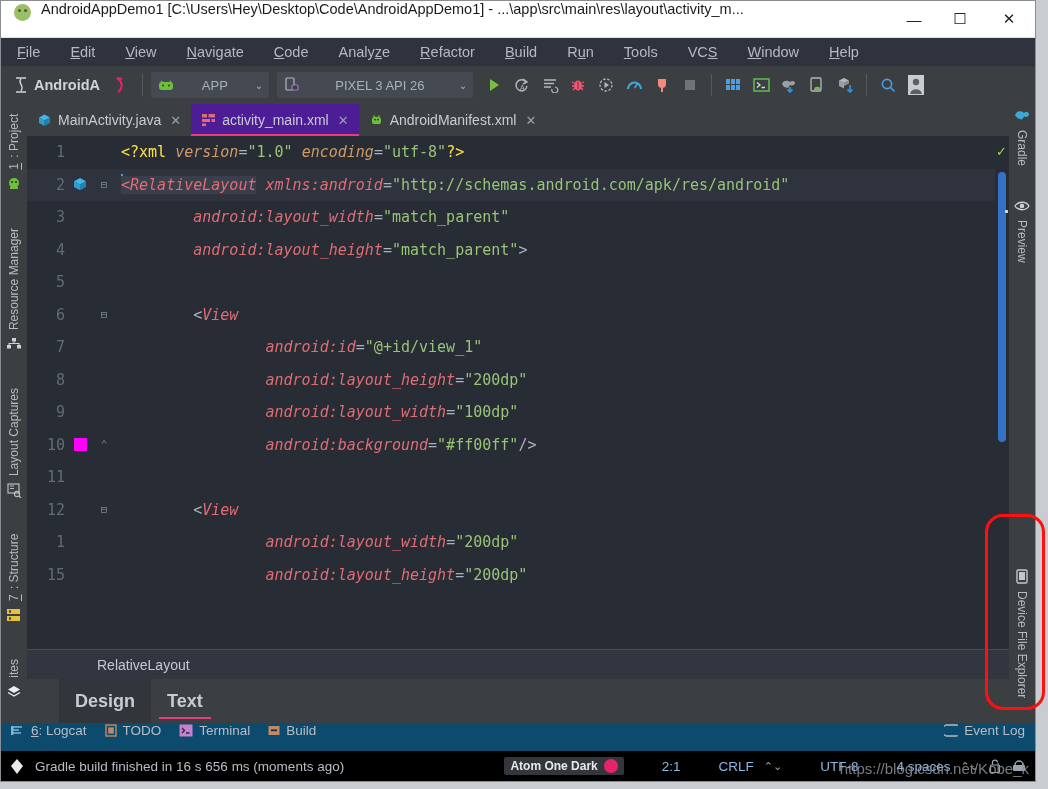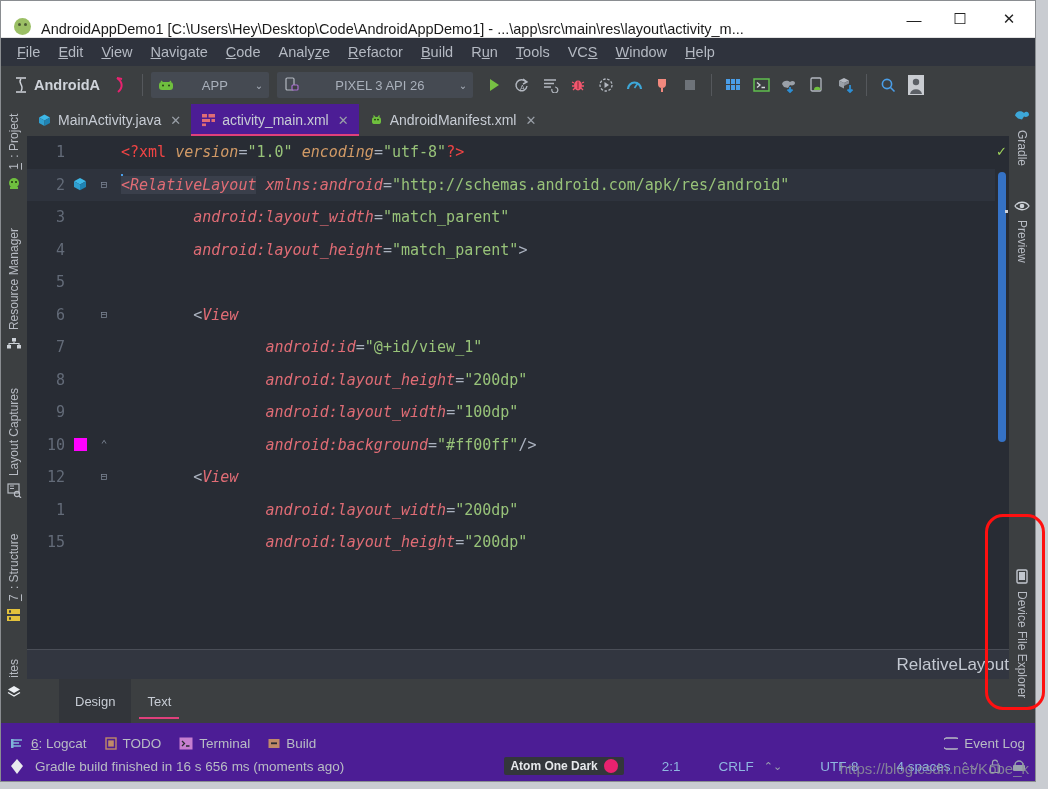--- a/index.html
+++ b/index.html
@@ -13,21 +13,21 @@
     position: absolute; left: 0; top: 0;
     width: 1036px; height: 782px;
     background: #3c3f41;
     border: 1px solid #8a8d91;
     display: flex; flex-direction: column;
   }
 
   
   .titlebar {
     height: 50px; background: #ffffff; color: #1b1b1b;
-    display: flex; align-items: flex-end; flex: 0 0 36px;
+    display: flex; align-items: flex-start; flex: 0 0 36px;
     border-bottom: 1px solid #e3e3e3;
   }
   .title-icon { width: 26px; height: 22px; margin-left: 10px; position: relative; flex: 0 0 26px; }
   .droid-head {
     position: absolute; left: 3px; top: 3px; width: 17px; height: 17px;
     background: #9bbf65; border-radius: 50%;
   }
   .droid-head::before, .droid-head::after {
     content: ""; position: absolute; width: 3px; height: 3px; border-radius: 50%;
     background: #4b5a34; top: 5px;
@@ -41,21 +41,21 @@
   .win-btns { display: flex; align-items: center; height: 36px; flex: 0 0 auto; }
   .win-btn {
     width: 46px; height: 36px; display: flex; align-items: center; justify-content: center;
     font-size: 15px; color: #222;
   }
   .win-btn.close { width: 52px; }
 
   
   .menubar {
     height: 28px; background: #2f333d; display: flex; align-items: center;
-    padding-left: 8px; flex: 0 0 28px; gap: 2px;
+    padding-left: 8px; flex: 0 0 28px; gap: 14px;
   }
   .menu-item {
     color: #b4b9c2; font-size: 14.5px; padding: 3px 8px; white-space: nowrap;
   }
   .menu-item u { text-decoration: underline; }
 
   
   .toolbar {
     height: 38px; background: #3c3f41; display: flex; align-items: center;
     padding: 0 6px; flex: 0 0 38px; gap: 2px;
@@ -137,68 +137,67 @@
     vertical-align: -4px; margin-right: -2px;
   }
   .sel-bg { background: #3a3f4b; }
 
   
   .t-tag   { color: #e06c75; font-style: italic; }
   .t-attr  { color: #e06c75; font-style: italic; }
   .t-str   { color: #98c379; }
   .t-pl    { color: #abb2bf; }
   .t-kw    { color: #d19a66; font-style: italic; }
-  .t-pi    { color: #ef4444; text-align: center; }
+  .t-pi    { color: #fde047; text-align: center; }
 
   
   .markbar {
     width: 14px; flex: 0 0 14px; background: #282c34; position: relative;
   }
   .scrollthumb {
     position: absolute; left: 3px; top: 36px; width: 8px; height: 270px;
     background: #3572c6; border-radius: 4px;
   }
   .okcheck { position: absolute; left: 1px; top: 8px; font-size: 13px; color: #9fd45c; }
   .markdot { position: absolute; right: 1px; top: 74px; width: 3px; height: 3px; background: #cfd3da; }
 
   
   .breadcrumb {
     height: 30px; background: #323640; display: flex; align-items: center;
-    padding-left: 70px; color: #c3c8d1; font-size: 17px; flex: 0 0 30px;
+    padding-left: 70px; color: #c3c8d1; font-size: 14px; flex: 0 0 30px;
     border-top: 1px solid #4a4e57;
-    justify-content: flex-end;
   }
 
   
   .dttabs {
     height: 44px; background: #3c3f41; display: flex; align-items: stretch;
     padding-left: 32px; flex: 0 0 44px;
   }
   .dtab {
-    display: flex; align-items: center; padding: 0 16px; font-size: 13px;
-    color: #c7ccd4; position: relative;
+    display: flex; align-items: center; padding: 0 16px; font-size: 18px;
+    color: #c7ccd4; position: relative; font-weight: bold;
   }
   .dtab.active { background: #32353a; }
   .dtab.sel::after {
     content: ""; position: absolute; left: 8px; right: 8px; bottom: 4px; height: 2px;
     background: #e0407b;
   }
 
   
   .toolwin {
-    height: 28px; background: #4c1d95; display: flex; align-items: flex-end;
+    height: 28px; background: #0c4a6e; display: flex; align-items: flex-start;
     padding: 0 10px; flex: 0 0 28px; gap: 18px;
   }
   .twitem { display: flex; align-items: center; gap: 6px; color: #b8bcc4; font-size: 13.5px; }
   .twitem u { text-decoration: underline; }
   .tw-spacer { flex: 1 1 auto; }
 
   
   .statusbar {
-    height: 30px; background: #4c1d95; display: flex; align-items: center;
+    height: 30px; background: #000000; display: flex; align-items: center;
     padding: 0 8px; flex: 0 0 30px; gap: 10px; position: relative;
   }
   .st-text { color: #b8bcc4; font-size: 13.5px; }
   .st-spacer { flex: 1 1 auto; }
   .theme-chip {
     background: #33363b; border-radius: 2px; padding: 2px 6px; display: flex;
     align-items: center; gap: 6px;
   }
   .theme-chip .lbl { color: #e6e8eb; font-size: 12px; font-weight: bold; }
   .pinkdot { width: 14px; height: 14px; border-radius: 50%; background: #e8226f; }
@@ -500,20 +499,21 @@
                   <path d="M13 4.3 V10 L7 13.3 V7.6 Z" fill="#1f83b3"></path>
                 </svg></div><div class="gfold">⊟</div><div class="code"><span class="caret"></span><span class="t-tag sel-bg">&lt;RelativeLayout</span><span class="t-pl"> </span><span class="t-attr">xmlns:android</span><span class="t-pl">=</span><span class="t-str">"http://schemas.android.com/apk/res/android"</span></div></div>
             <div class="line"><div class="lnum">3</div><div class="gmark"></div><div class="gfold"></div><div class="code">&nbsp;&nbsp;&nbsp;&nbsp;&nbsp;&nbsp;&nbsp;&nbsp;<span class="t-attr">android:layout_width</span><span class="t-pl">=</span><span class="t-str">"match_parent"</span></div></div>
             <div class="line"><div class="lnum">4</div><div class="gmark"></div><div class="gfold"></div><div class="code">&nbsp;&nbsp;&nbsp;&nbsp;&nbsp;&nbsp;&nbsp;&nbsp;<span class="t-attr">android:layout_height</span><span class="t-pl">=</span><span class="t-str">"match_parent"</span><span class="t-pl">&gt;</span></div></div>
             <div class="line"><div class="lnum">5</div><div class="gmark"></div><div class="gfold"></div><div class="code"></div></div>
             <div class="line"><div class="lnum">6</div><div class="gmark"></div><div class="gfold">⊟</div><div class="code">&nbsp;&nbsp;&nbsp;&nbsp;&nbsp;&nbsp;&nbsp;&nbsp;<span class="t-pl">&lt;</span><span class="t-tag">View</span></div></div>
             <div class="line"><div class="lnum">7</div><div class="gmark"></div><div class="gfold"></div><div class="code">&nbsp;&nbsp;&nbsp;&nbsp;&nbsp;&nbsp;&nbsp;&nbsp;&nbsp;&nbsp;&nbsp;&nbsp;&nbsp;&nbsp;&nbsp;&nbsp;<span class="t-attr">android:id</span><span class="t-pl">=</span><span class="t-str">"@+id/view_1"</span></div></div>
             <div class="line"><div class="lnum">8</div><div class="gmark"></div><div class="gfold"></div><div class="code">&nbsp;&nbsp;&nbsp;&nbsp;&nbsp;&nbsp;&nbsp;&nbsp;&nbsp;&nbsp;&nbsp;&nbsp;&nbsp;&nbsp;&nbsp;&nbsp;<span class="t-attr">android:layout_height</span><span class="t-pl">=</span><span class="t-str">"200dp"</span></div></div>
             <div class="line"><div class="lnum">9</div><div class="gmark"></div><div class="gfold"></div><div class="code">&nbsp;&nbsp;&nbsp;&nbsp;&nbsp;&nbsp;&nbsp;&nbsp;&nbsp;&nbsp;&nbsp;&nbsp;&nbsp;&nbsp;&nbsp;&nbsp;<span class="t-attr">android:layout_width</span><span class="t-pl">=</span><span class="t-str">"100dp"</span></div></div>
             <div class="line"><div class="lnum">10</div><div class="gmark"><span class="swatch" style="background:#ff00ff"></span></div><div class="gfold">⌃</div><div class="code">&nbsp;&nbsp;&nbsp;&nbsp;&nbsp;&nbsp;&nbsp;&nbsp;&nbsp;&nbsp;&nbsp;&nbsp;&nbsp;&nbsp;&nbsp;&nbsp;<span class="t-attr">android:background</span><span class="t-pl">=</span><span class="t-str">"#ff00ff"</span><span class="t-pl">/&gt;</span></div></div>
+            <div class="line"><div class="lnum">11</div><div class="gmark"></div><div class="gfold"></div><div class="code"></div></div>
             <div class="line"><div class="lnum">12</div><div class="gmark"></div><div class="gfold">⊟</div><div class="code">&nbsp;&nbsp;&nbsp;&nbsp;&nbsp;&nbsp;&nbsp;&nbsp;<span class="t-pl">&lt;</span><span class="t-tag">View</span></div></div>
             <div class="line"><div class="lnum">1</div><div class="gmark"></div><div class="gfold"></div><div class="code">&nbsp;&nbsp;&nbsp;&nbsp;&nbsp;&nbsp;&nbsp;&nbsp;&nbsp;&nbsp;&nbsp;&nbsp;&nbsp;&nbsp;&nbsp;&nbsp;<span class="t-attr">android:layout_width</span><span class="t-pl">=</span><span class="t-str">"200dp"</span></div></div>
             <div class="line"><div class="lnum">15</div><div class="gmark"></div><div class="gfold"></div><div class="code">&nbsp;&nbsp;&nbsp;&nbsp;&nbsp;&nbsp;&nbsp;&nbsp;&nbsp;&nbsp;&nbsp;&nbsp;&nbsp;&nbsp;&nbsp;&nbsp;<span class="t-attr">android:layout_height</span><span class="t-pl">=</span><span class="t-str">"200dp"</span></div></div>
           </div>
         <div class="markbar">
           <div class="okcheck">✓</div>
           <div class="scrollthumb"></div>
           <div class="markdot"></div>
         </div>
       </div>

